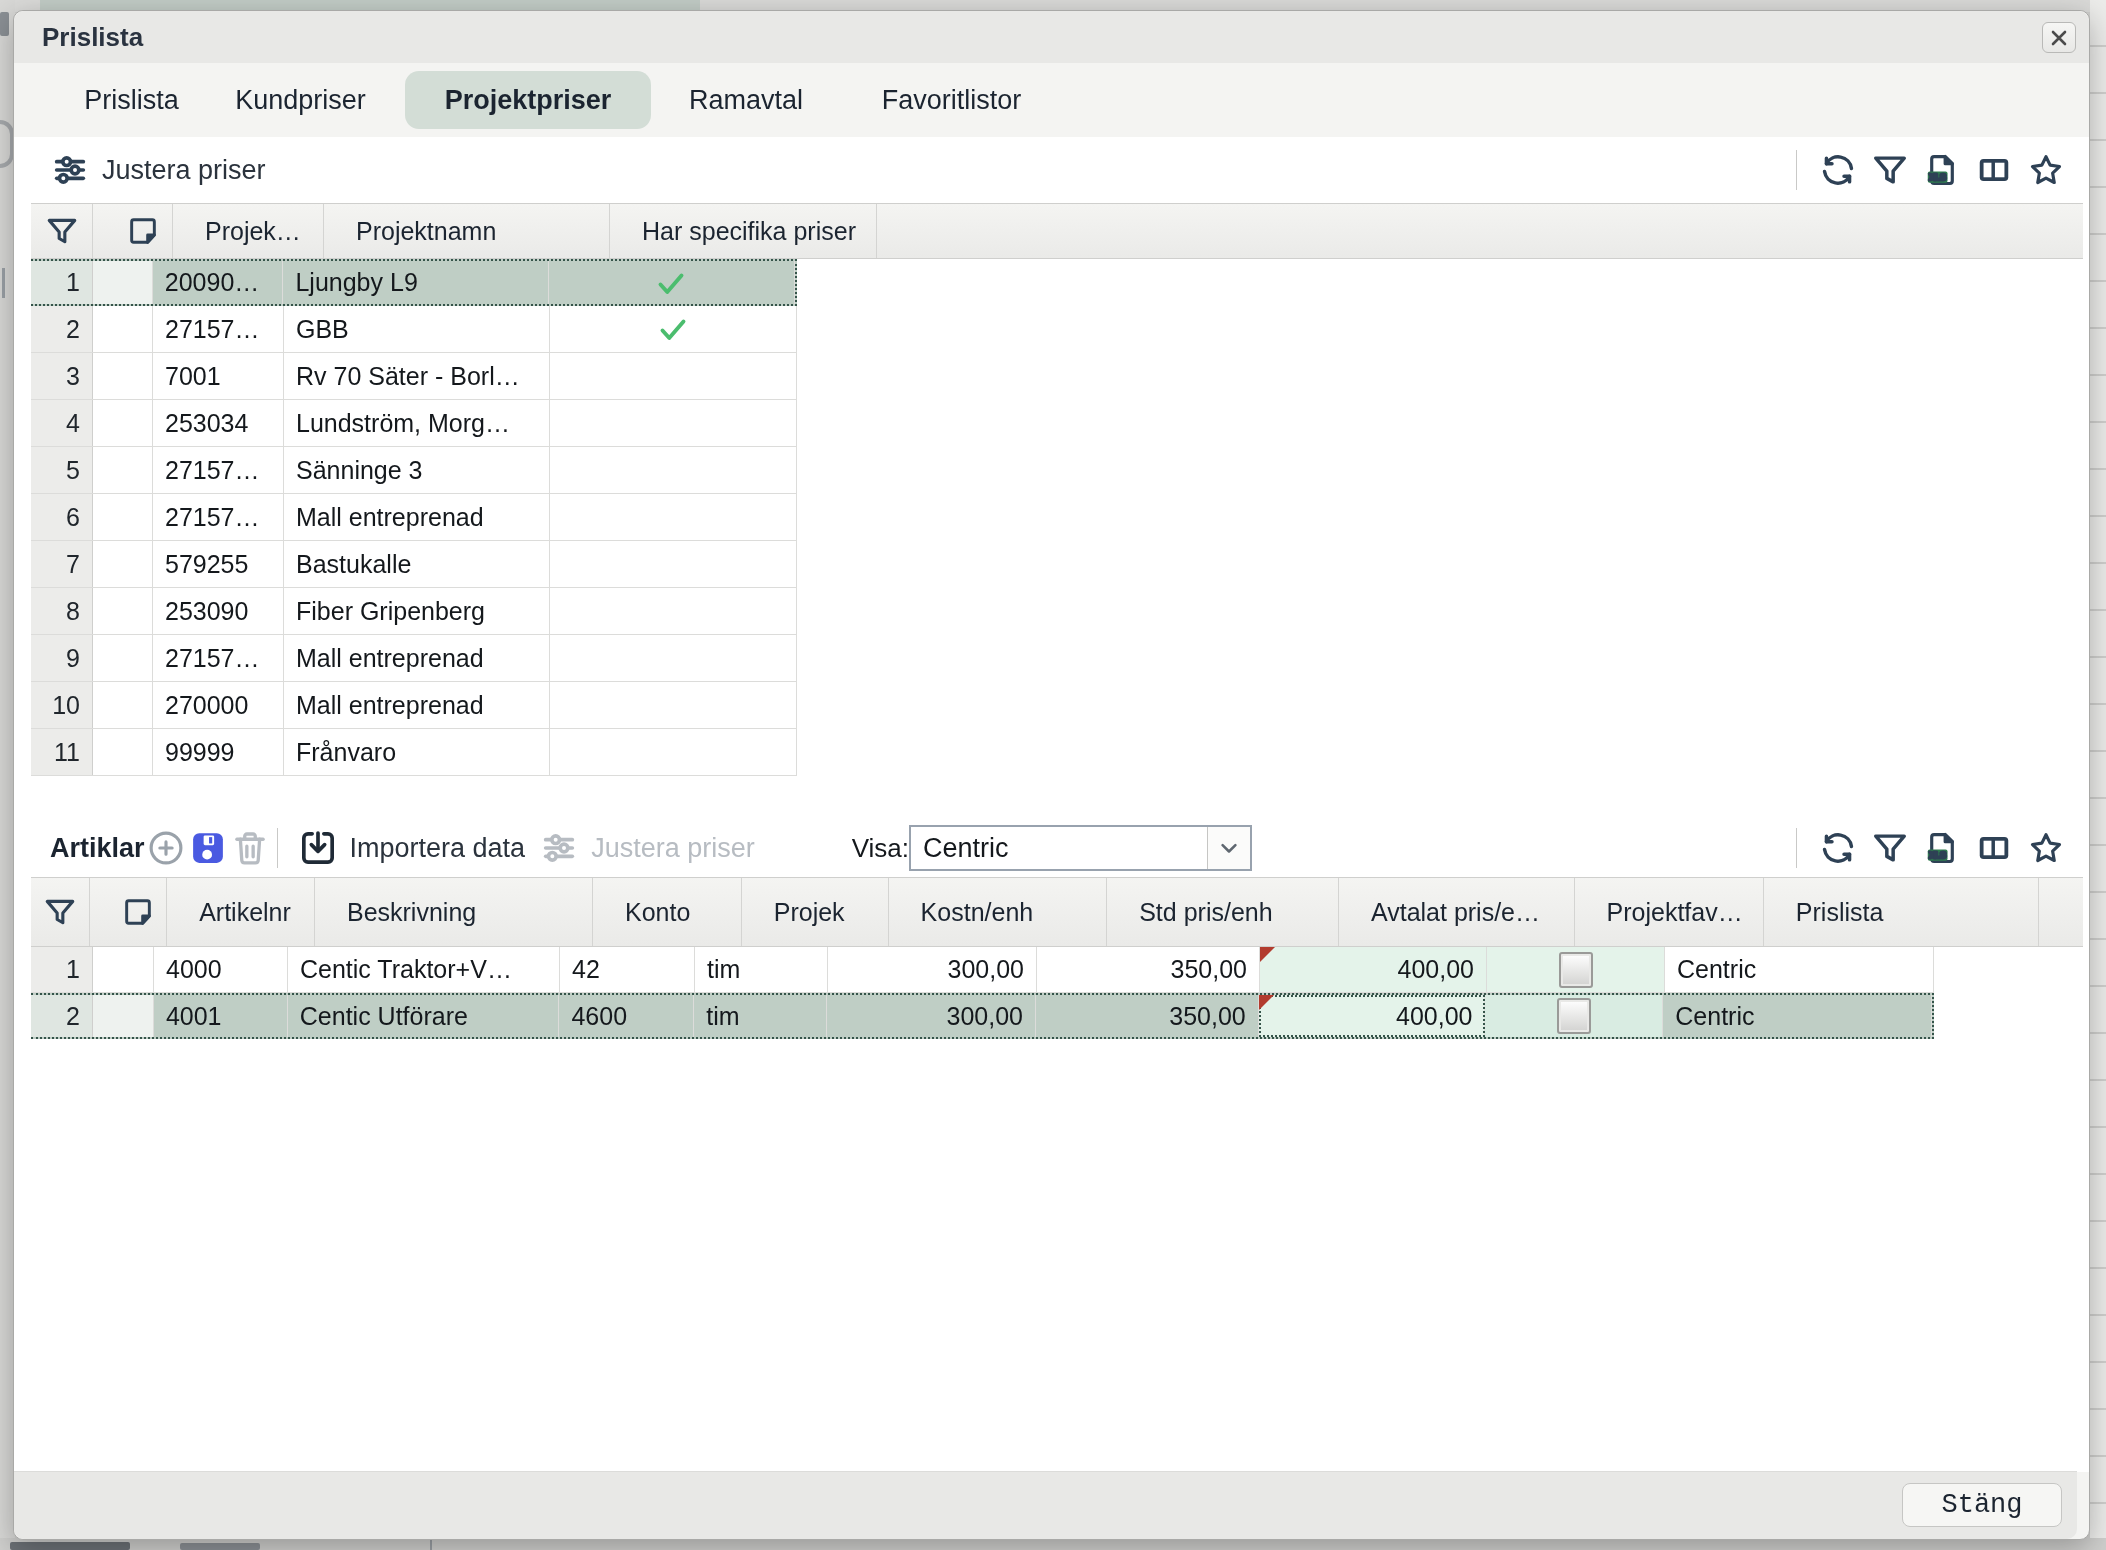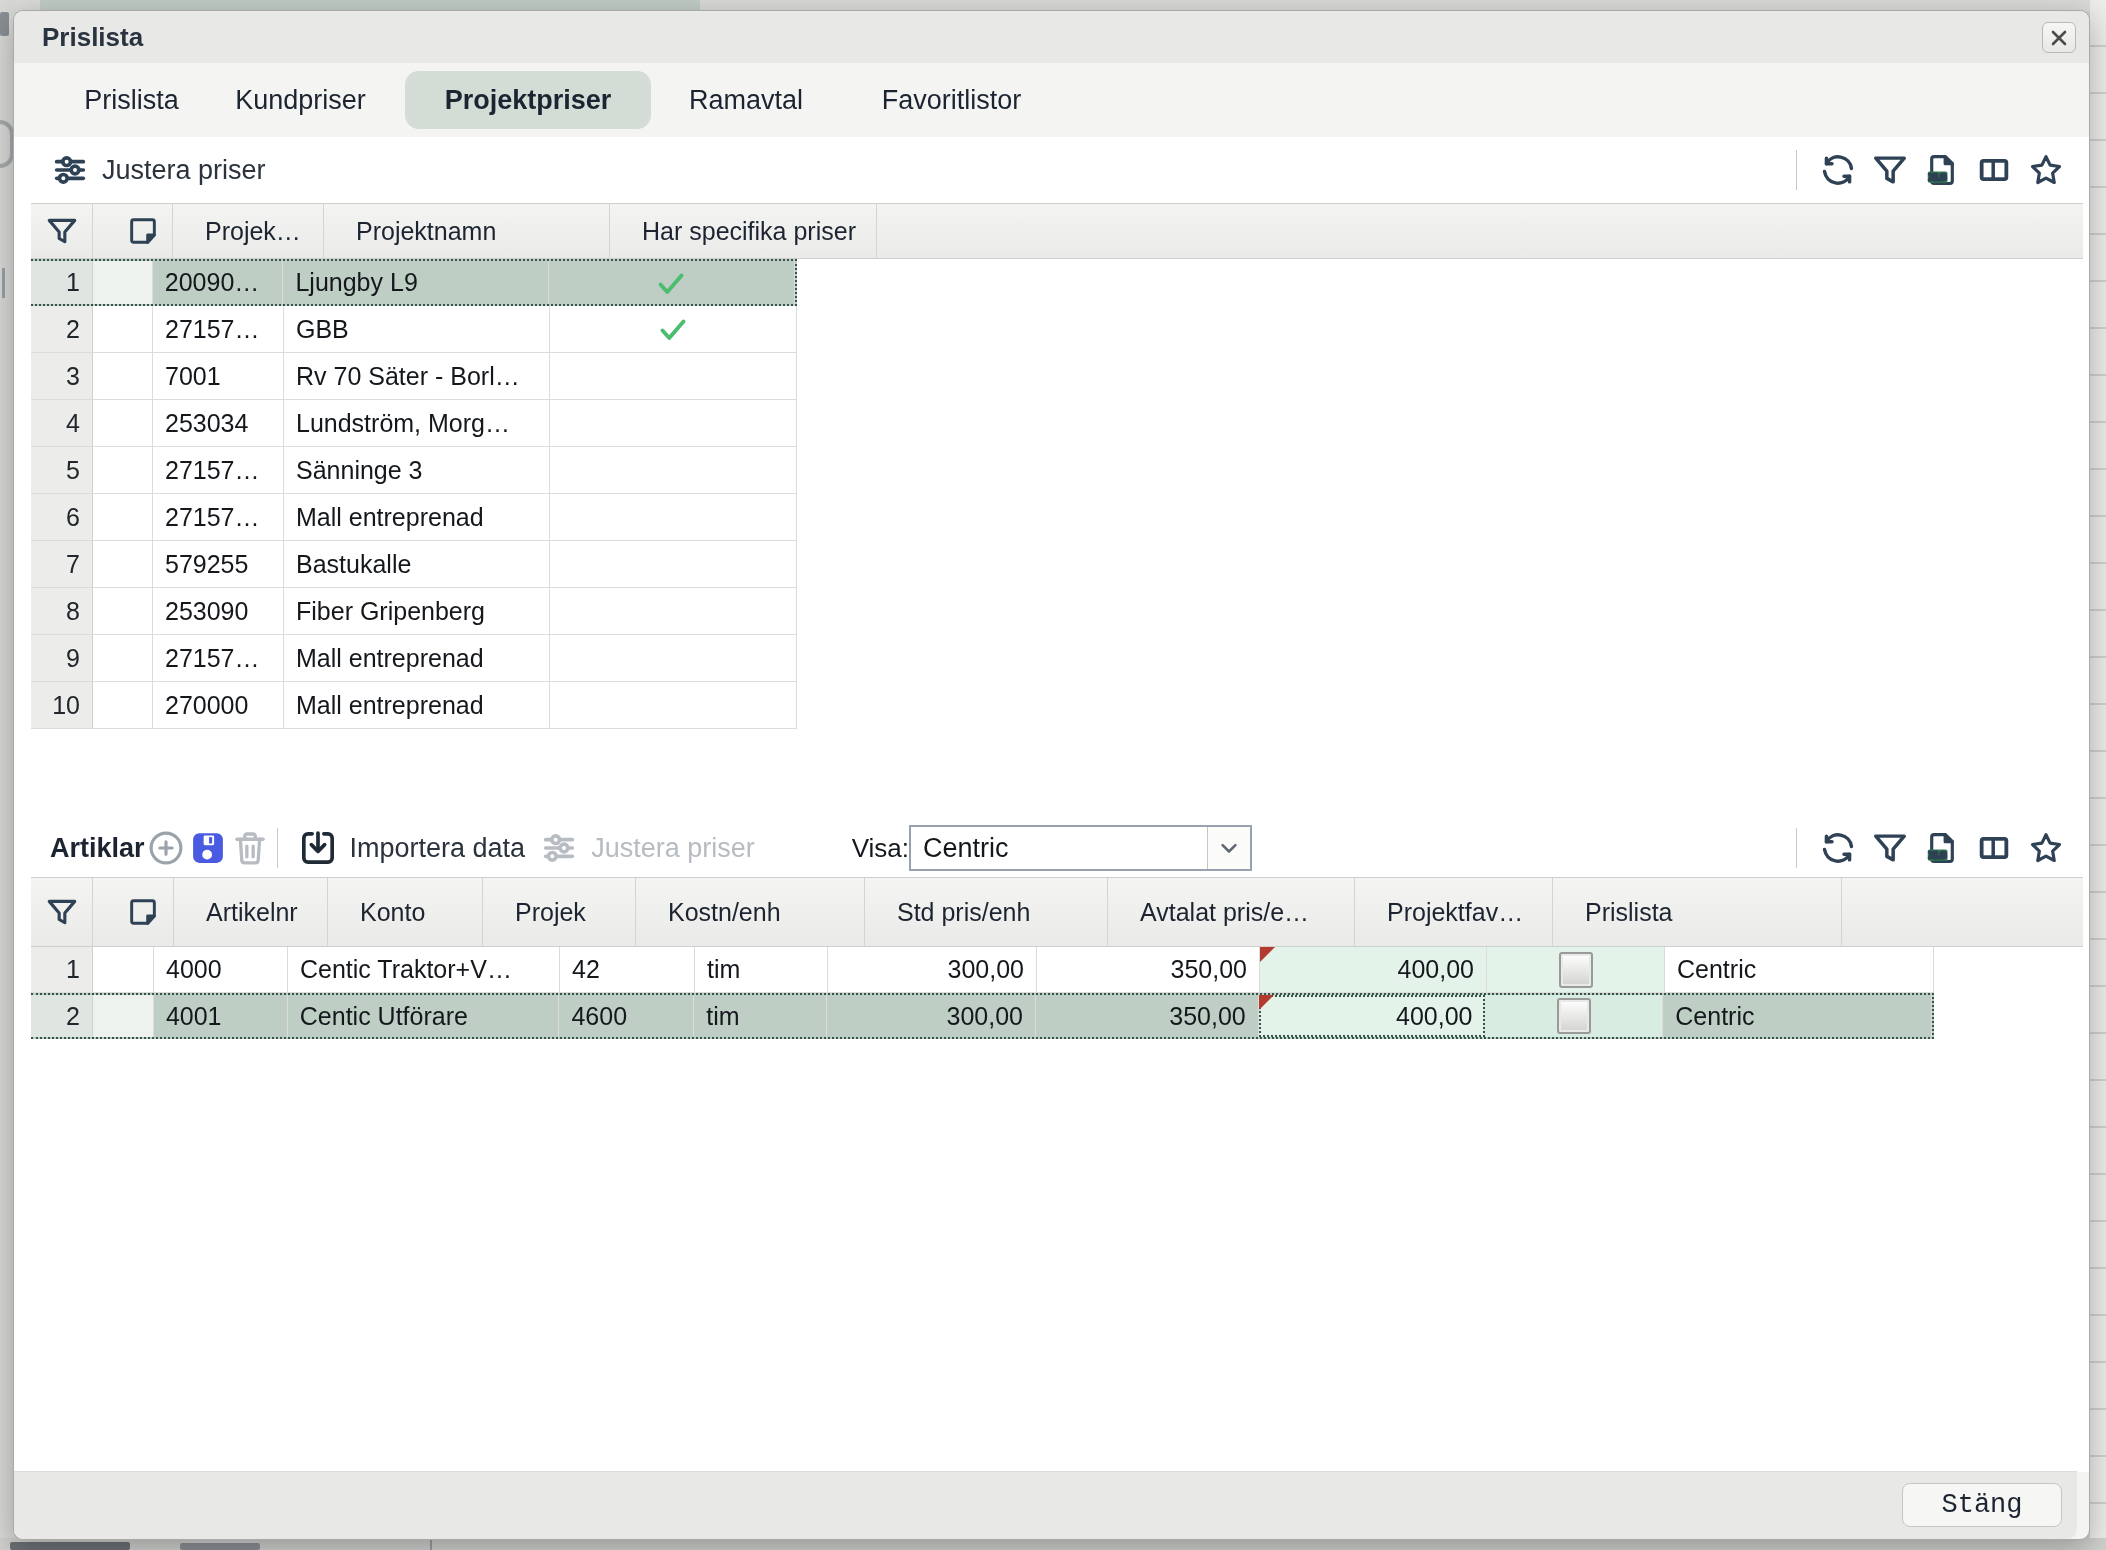--- a/index.html
+++ b/index.html
@@ -290,20 +290,27 @@
           <div class="td t1c4">Mall entreprenad</div>
           <div class="td t1c5"></div>
         </div>
         <div class="trow">
           <div class="td gutter t1c1">10</div>
           <div class="td notecol t1c2"></div>
           <div class="td t1c3">270000</div>
           <div class="td t1c4">Mall entreprenad</div>
           <div class="td t1c5"></div>
         </div>
+        <div class="trow">
+          <div class="td gutter t1c1">11</div>
+          <div class="td notecol t1c2"></div>
+          <div class="td t1c3">99999</div>
+          <div class="td t1c4">Frånvaro</div>
+          <div class="td t1c5"></div>
+        </div>
       </div>
 
       <div class="toolbar toolbar2">
         <span class="sec-title">Artiklar</span>
         <button class="icon-btn">
           <svg width="42" height="42" viewBox="0 0 24 24" fill="none" stroke="#9aa2aa" stroke-width="1.8" stroke-linecap="round">
               <circle cx="12" cy="12" r="8.5"></circle>
               <path d="M12 8.5v7M8.5 12h7"></path>
             </svg>
         </button>
@@ -407,20 +414,21 @@
           </div>
           <div class="th iconcell t2c2">
             <span>
               <svg width="32" height="32" viewBox="0 0 24 24" fill="none" stroke="#2e4155" stroke-width="2.2" stroke-linejoin="round">
                 <path d="M5 3.5h14A1.5 1.5 0 0 1 20.5 5v10l-5 5.5H5A1.5 1.5 0 0 1 3.5 19V5A1.5 1.5 0 0 1 5 3.5z"></path>
                 <path d="M20.5 15l-5 5.5V15z" fill="#2e4155"></path>
               </svg>
             </span>
           </div>
           <div class="th t2c3">Artikelnr</div>
+          <div class="th t2c4">Beskrivning</div>
           <div class="th t2c5">Konto</div>
           <div class="th t2c6">Projek</div>
           <div class="th t2c7">Kostn/enh</div>
           <div class="th t2c8">Std pris/enh</div>
           <div class="th t2c9">Avtalat pris/e…</div>
           <div class="th t2c10">Projektfav…</div>
           <div class="th t2c11">Prislista</div>
           <div class="th fill"></div>
         </div>
 

